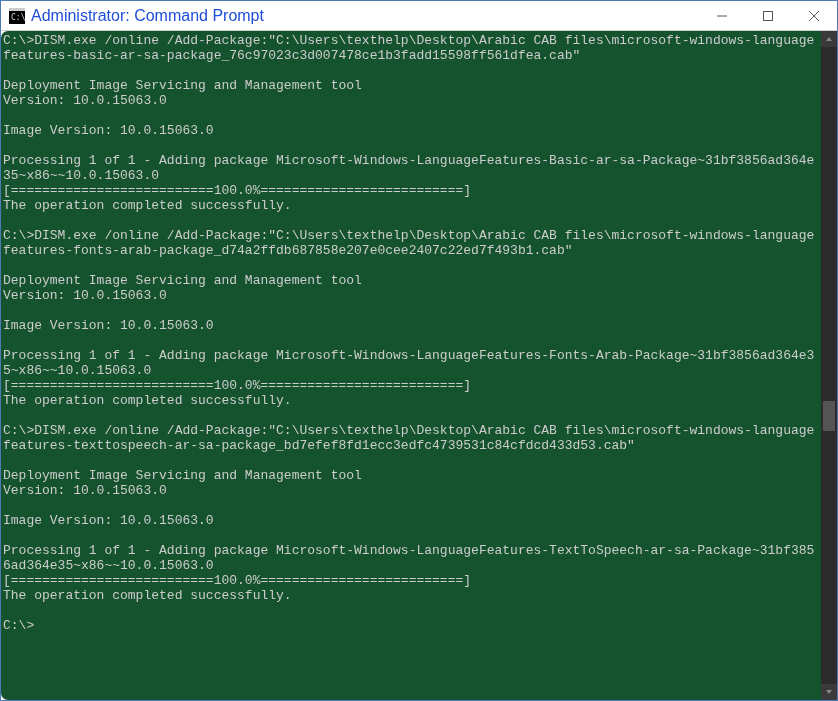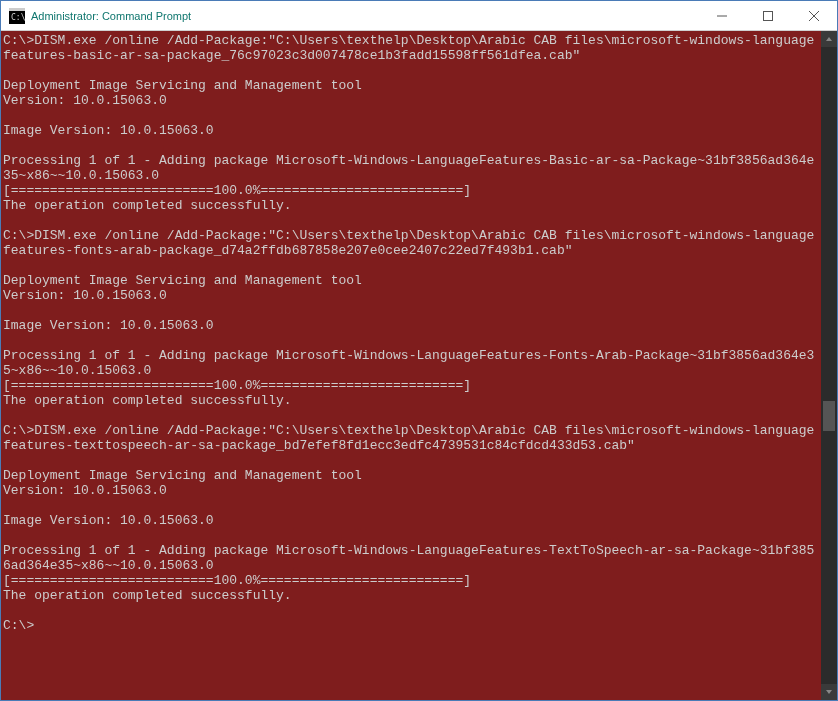--- a/index.html
+++ b/index.html
@@ -21,40 +21,41 @@
   .titlebar-icon {
     width: 16px;
     height: 16px;
     margin: 0 6px 0 8px;
     display: flex;
     align-items: center;
     justify-content: center;
   }
   .titlebar-icon svg { width: 16px; height: 16px; }
   .titlebar-title {
-    font-size: 11px;
-    color: #0f766e;
+    font-size: 16px;
+    color: #1d4ed8;
     flex: 0 0 auto;
   }
   .titlebar-spacer { flex: 1; }
   .win-btn {
     width: 46px;
     height: 30px;
     display: flex;
     align-items: center;
     justify-content: center;
     color: #555;
   }
   .win-btn svg { width: 10px; height: 10px; stroke: #555; stroke-width: 1; fill: none; }
   .win-btn.close svg { stroke: #555; }
   .terminal-wrap {
     position: relative;
     width: 100%;
     height: calc(100% - 30px);
-    background: #7f1d1d;
+    background: #14532d;
+    border-radius: 7px;
   }
   .terminal {
     width: calc(100% - 16px);
     height: 100%;
     padding: 2px 2px 2px 2px;
     font-family: Consolas, "Courier New", monospace;
     font-size: 13px;
     line-height: 15px;
     color: #cccccc;
     white-space: pre-wrap;

